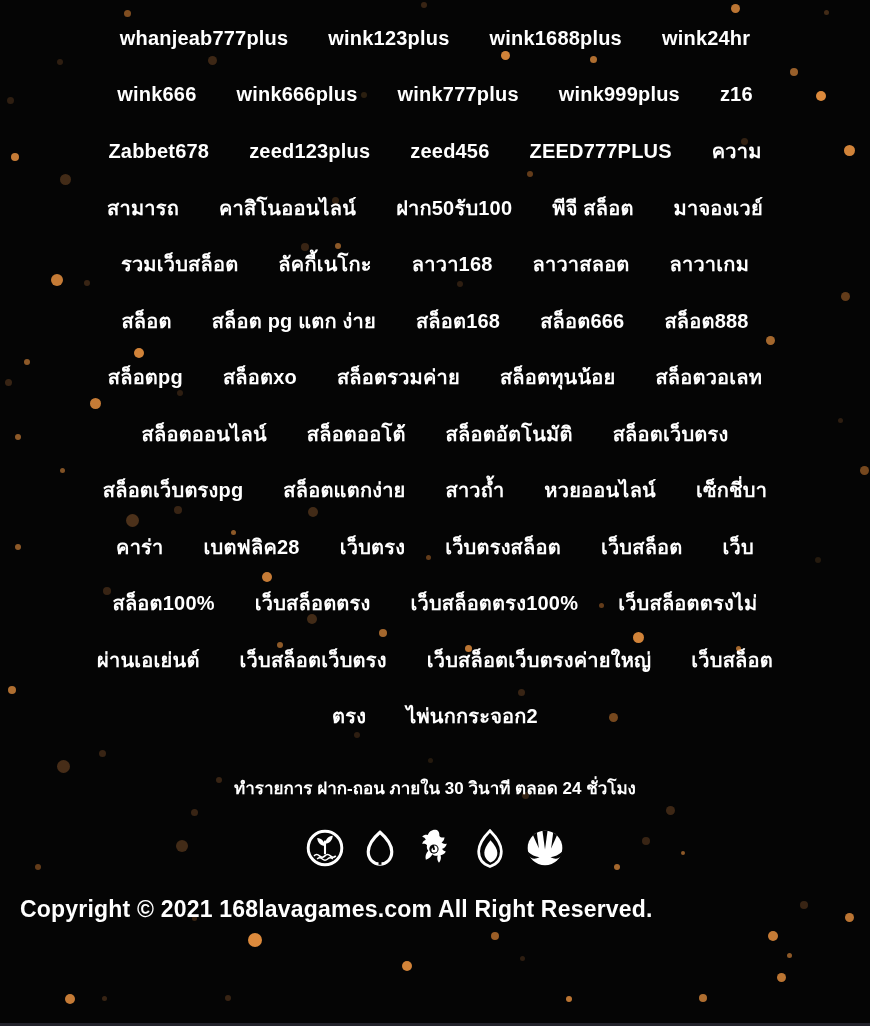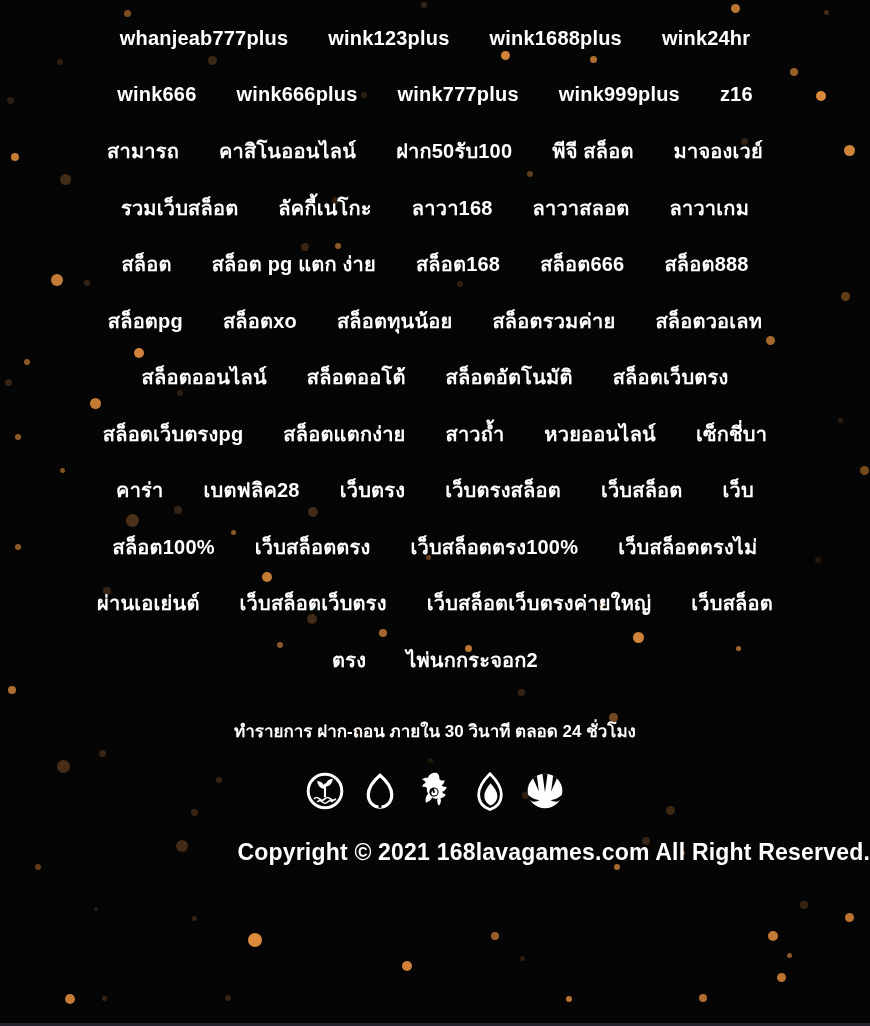--- a/index.html
+++ b/index.html
@@ -22,22 +22,22 @@
   .caption{
     margin:30px auto 0;width:430px;text-align:center;
     color:#ffffff;font-size:17px;line-height:27px;font-weight:600;
   }
   .banks{
     margin-top:22px;display:flex;justify-content:center;align-items:center;gap:13px;height:48px;
   }
   .bank-icon{display:block;width:42px;height:46px;}
   .bank-icon svg{display:block;width:100%;height:100%;}
   .copyright{
-    margin-top:24px;text-align:right;color:#ffffff;
-    font-size:23px;font-weight:700;letter-spacing:.2px;
+    margin-top:24px;text-align:left;color:#ffffff;
+    font-size:23px;font-weight:700;letter-spacing:.2px;padding-left:20px;
   }
   .bottom-strip{position:absolute;left:0;bottom:0;width:100%;height:3px;background:#23232b;z-index:4;}
 </style>
 </head>
 <body>
 
 <div id="particles-back">
     <div class="dot" style="left: 123.5px; top: 9.5px; width: 7px; height: 7px; background: rgb(193, 116, 47); opacity: 0.65;"></div>
     <div class="dot" style="left: 421px; top: 2px; width: 6px; height: 6px; background: rgb(107, 68, 35); opacity: 0.5;"></div>
     <div class="dot" style="left: 730.5px; top: 3.5px; width: 9px; height: 9px; background: rgb(232, 145, 63); opacity: 0.8;"></div>
@@ -127,20 +127,27 @@
         <a class="tag">wink24hr</a>
       </div>
       <div class="tag-row">
         <a class="tag">wink666</a>
         <a class="tag">wink666plus</a>
         <a class="tag">wink777plus</a>
         <a class="tag">wink999plus</a>
         <a class="tag">z16</a>
       </div>
       <div class="tag-row">
+        <a class="tag">Zabbet678</a>
+        <a class="tag">zeed123plus</a>
+        <a class="tag">zeed456</a>
+        <a class="tag">ZEED777PLUS</a>
+        <a class="tag">ความ</a>
+      </div>
+      <div class="tag-row">
         <a class="tag">สามารถ</a>
         <a class="tag">คาสิโนออนไลน์</a>
         <a class="tag">ฝาก50รับ100</a>
         <a class="tag">พีจี สล็อต</a>
         <a class="tag">มาจองเวย์</a>
       </div>
       <div class="tag-row">
         <a class="tag">รวมเว็บสล็อต</a>
         <a class="tag">ลัคกี้เนโกะ</a>
         <a class="tag">ลาวา168</a>
@@ -150,22 +157,22 @@
       <div class="tag-row">
         <a class="tag">สล็อต</a>
         <a class="tag">สล็อต pg แตก ง่าย</a>
         <a class="tag">สล็อต168</a>
         <a class="tag">สล็อต666</a>
         <a class="tag">สล็อต888</a>
       </div>
       <div class="tag-row">
         <a class="tag">สล็อตpg</a>
         <a class="tag">สล็อตxo</a>
+        <a class="tag">สล็อตรวมค่าย</a>
         <a class="tag">สล็อตทุนน้อย</a>
-        <a class="tag">สล็อตรวมค่าย</a>
         <a class="tag">สล็อตวอเลท</a>
       </div>
       <div class="tag-row">
         <a class="tag">สล็อตออนไลน์</a>
         <a class="tag">สล็อตออโต้</a>
         <a class="tag">สล็อตอัตโนมัติ</a>
         <a class="tag">สล็อตเว็บตรง</a>
       </div>
       <div class="tag-row">
         <a class="tag">สล็อตเว็บตรงpg</a>

